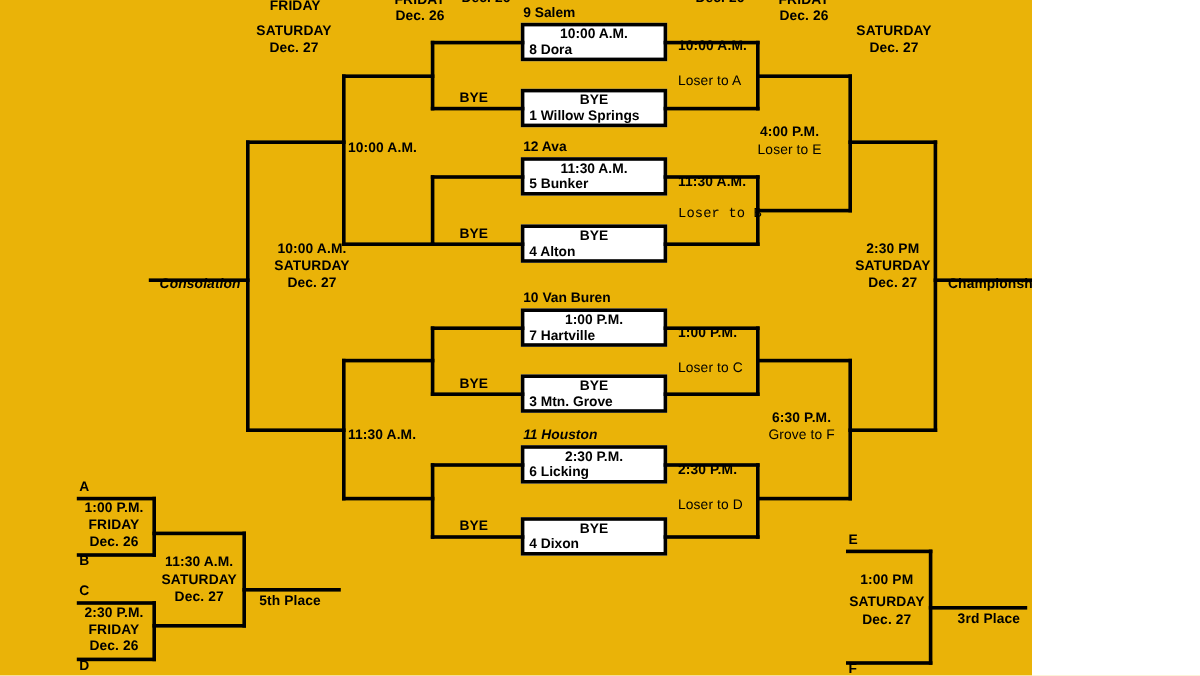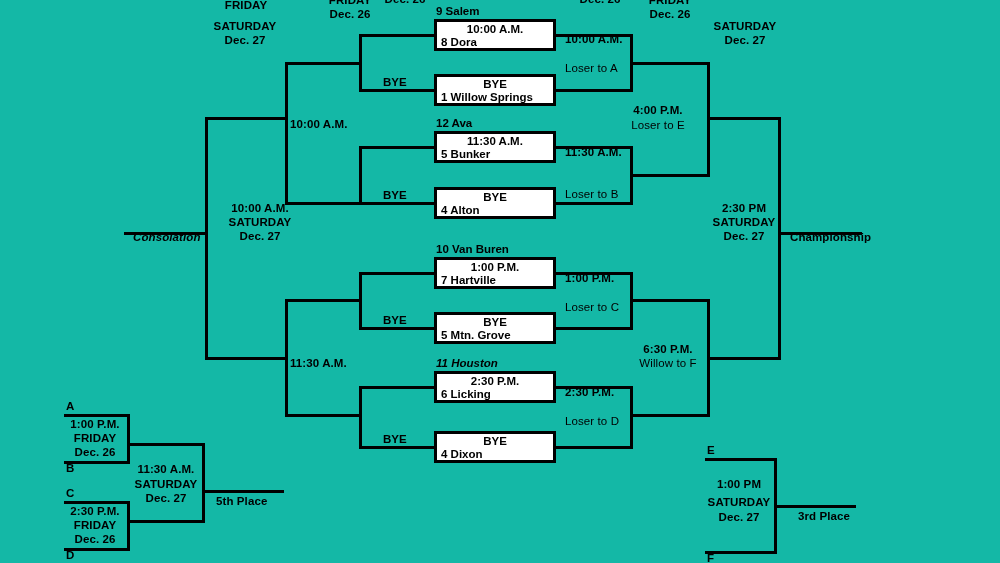--- a/index.html
+++ b/index.html
@@ -2,24 +2,24 @@
 <html><head>
 <meta charset="utf-8">
 <style>
   html,body{margin:0;padding:0;background:#fff;}
   body{
     font-family:"Liberation Sans", sans-serif;
     -webkit-font-smoothing:antialiased;
   }
   #bracket{
     position:relative;
-    width:1000px;
+    width:860px;
     height:563px;
     overflow:hidden;
-    background:#14b8a6;
+    background:#eab308;
     color:#000000;
   }
   .lbl{
     position:absolute;
     font-size:11.5px;
     font-weight:bold;
     color:#000;
     white-space:nowrap;
     line-height:13.5px;
     letter-spacing:0.1px;
@@ -125,21 +125,21 @@
 
   <div class="seedtop" style="left:436px;top:243px;">10 Van Buren</div>
   <div class="mbox" style="left:434px;top:257px;width:122px;height:32px;">
     <div class="top">1:00 P.M.</div>
     <div class="bot">7 Hartville</div>
   </div>
 
   <div class="byeTxt" style="left:383px;top:314px;">BYE</div>
   <div class="mbox" style="left:434px;top:312px;width:122px;height:32px;">
     <div class="top">BYE</div>
-    <div class="bot">5 Mtn. Grove</div>
+    <div class="bot">3 Mtn. Grove</div>
   </div>
 
   <div class="seedtop" style="left:436px;top:357px;font-style:italic;">11 Houston</div>
   <div class="mbox" style="left:434px;top:371px;width:122px;height:32px;">
     <div class="top">2:30 P.M.</div>
     <div class="bot">6 Licking</div>
   </div>
 
   <div class="byeTxt" style="left:383px;top:433px;">BYE</div>
   <div class="mbox" style="left:434px;top:431px;width:122px;height:32px;">
@@ -150,21 +150,21 @@
   <div class="h" style="left:553px;top:34px;width:80px;"></div>
   <div class="h" style="left:553px;top:89px;width:80px;"></div>
   <div class="v" style="left:630px;top:34px;height:58px;"></div>
   <div class="lbl" style="left:565px;top:33px;">10:00 A.M.</div>
   <div class="lbl reg" style="left:565px;top:62px;">Loser to A</div>
 
   <div class="h" style="left:553px;top:146px;width:80px;"></div>
   <div class="h" style="left:553px;top:202px;width:80px;"></div>
   <div class="v" style="left:630px;top:146px;height:59px;"></div>
   <div class="lbl" style="left:565px;top:146px;">11:30 A.M.</div>
-  <div class="lbl reg" style="left:565px;top:188px;">Loser to B</div>
+  <div class="lbl reg" style="left:565px;top:172px;font-family:Liberation Mono, monospace;">Loser to B</div>
 
   <div class="h" style="left:553px;top:272px;width:80px;"></div>
   <div class="h" style="left:553px;top:327px;width:80px;"></div>
   <div class="v" style="left:630px;top:272px;height:58px;"></div>
   <div class="lbl" style="left:565px;top:272px;">1:00 P.M.</div>
   <div class="lbl reg" style="left:565px;top:301px;">Loser to C</div>
 
   <div class="h" style="left:553px;top:386px;width:80px;"></div>
   <div class="h" style="left:553px;top:446px;width:80px;"></div>
   <div class="v" style="left:630px;top:386px;height:63px;"></div>
@@ -174,21 +174,21 @@
   <div class="h" style="left:630px;top:62px;width:80px;"></div>
   <div class="h" style="left:630px;top:174px;width:80px;"></div>
   <div class="v" style="left:707px;top:62px;height:115px;"></div>
   <div class="lbl ctr" style="left:608px;top:104px;width:100px;">4:00 P.M.</div>
   <div class="lbl reg ctr" style="left:608px;top:119px;width:100px;">Loser to E</div>
 
   <div class="h" style="left:630px;top:299px;width:80px;"></div>
   <div class="h" style="left:630px;top:414px;width:80px;"></div>
   <div class="v" style="left:707px;top:299px;height:118px;"></div>
   <div class="lbl ctr" style="left:618px;top:343px;width:100px;">6:30 P.M.</div>
-  <div class="lbl reg ctr" style="left:618px;top:357px;width:100px;">Willow to F</div>
+  <div class="lbl reg ctr" style="left:618px;top:357px;width:100px;">Grove to F</div>
 
   <div class="h" style="left:707px;top:117px;width:74px;"></div>
   <div class="h" style="left:707px;top:357px;width:74px;"></div>
   <div class="v" style="left:778px;top:117px;height:243px;"></div>
   <div class="h" style="left:778px;top:232px;width:84px;"></div>
   <div class="lbl ctr" style="left:694px;top:202px;width:100px;">2:30 PM</div>
   <div class="lbl ctr" style="left:694px;top:216px;width:100px;">SATURDAY</div>
   <div class="lbl ctr" style="left:694px;top:230px;width:100px;">Dec. 27</div>
   <div class="lbl" style="left:790px;top:231px;">Championship</div>
 

